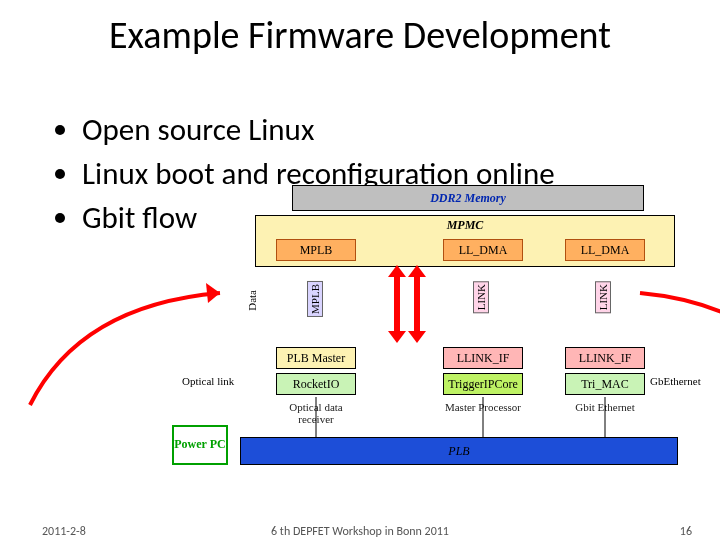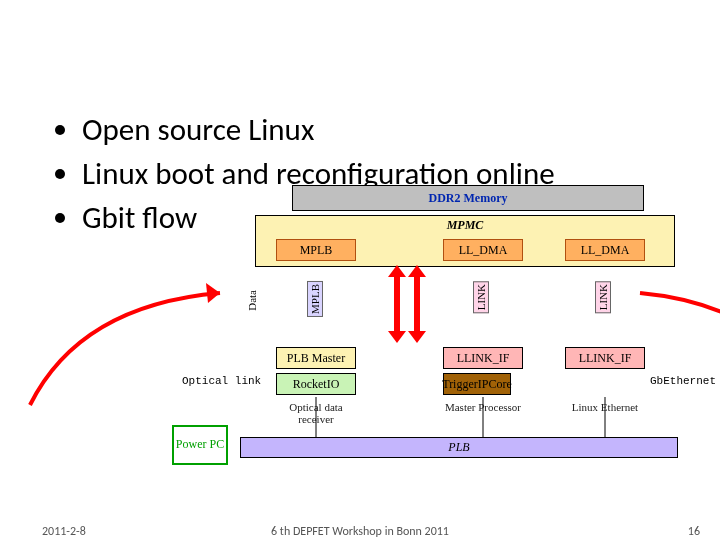--- a/index.html
+++ b/index.html
@@ -3,60 +3,61 @@
 <meta charset="utf-8">
 <style>
   html,body{margin:0;padding:0;width:720px;height:540px;font-family:"Calibri","Segoe UI",Arial,sans-serif;background:#fff;color:#000}
   .slide{position:relative;width:720px;height:540px;box-sizing:border-box}
   .title{position:absolute;top:12px;left:0;right:0;text-align:center;font-size:38px;font-weight:400}
   .bullets{position:absolute;top:78px;left:42px;font-size:31px;line-height:1.35}
   .bullets li{margin-bottom:2px}
   .footer{position:absolute;bottom:16px;left:0;right:0;font-size:12px;color:#555}
   .ft-date{position:absolute;left:42px}
   .ft-center{position:absolute;left:0;right:0;text-align:center}
-  .ft-page{position:absolute;right:20px}
+  .ft-page{position:absolute;right:28px}
   
   .diag{position:absolute;left:160px;top:185px;width:530px;height:300px}
   .d-box{position:absolute;box-sizing:border-box;text-align:center;font-family:"Times New Roman",serif;font-size:12px;border:1px solid #000;display:flex;align-items:center;justify-content:center}
-  .ddr2{left:132px;top:0;width:352px;height:26px;background:#bfbfbf;font-weight:bold;color:#0026b0}
+  .ddr2{left:132px;top:0;width:352px;height:26px;background:#bfbfbf;font-style:italic;font-weight:bold;color:#0026b0}
   .mpmc{left:95px;top:30px;width:420px;height:52px;background:#fdf2b3;font-style:italic;font-weight:bold;padding-top:2px;align-items:flex-start}
   .mplb{left:116px;top:54px;width:80px;height:22px;background:#ffb060;border-color:#b05010;z-index:2}
   .lldma1{left:283px;top:54px;width:80px;height:22px;background:#ffb060;border-color:#b05010;z-index:2}
   .lldma2{left:405px;top:54px;width:80px;height:22px;background:#ffb060;border-color:#b05010;z-index:2}
   .plbm{left:116px;top:162px;width:80px;height:22px;background:#fdf2b3}
   .rkio{left:116px;top:188px;width:80px;height:22px;background:#c9f3b6}
   .llif1{left:283px;top:162px;width:80px;height:22px;background:#ffb6b6}
-  .trgip{left:283px;top:188px;width:68px;height:22px;background:#a16207}
+  .trgip{left:283px;top:188px;width:80px;height:22px;background:#bef264}
   .llif2{left:405px;top:162px;width:80px;height:22px;background:#ffb6b6}
   .trimac{left:405px;top:188px;width:80px;height:22px;background:#c9f3b6}
-  .plb{left:80px;top:252px;width:438px;height:21px;background:#c4b5fd;font-style:italic}
-  .powerpc{left:12px;top:240px;width:56px;height:40px;background:#fff;border:2px solid #00a000;color:#00a000;font-weight:normal;line-height:1.1}
+  .plb{left:80px;top:252px;width:438px;height:28px;background:#1d4ed8;font-style:italic}
+  .powerpc{left:12px;top:240px;width:56px;height:40px;background:#fff;border:2px solid #00a000;color:#00a000;font-weight:bold;line-height:1.1}
   .caption{position:absolute;font-family:"Times New Roman",serif;font-size:11px;color:#222;text-align:center}
   .cap-odr{left:116px;top:216px;width:80px}
   .cap-trgp{left:283px;top:216px;width:80px}
   .cap-gbe{left:405px;top:216px;width:80px}
   .vlabel{position:absolute;font-family:"Times New Roman",serif;font-size:11px;writing-mode:vertical-rl;transform:rotate(180deg)}
   .vl-data{left:86px;top:105px}
   .vl-mplb{left:147px;top:96px;background:#d9d4ff;border:1px solid #666;padding:2px 1px}
   .vl-link1{left:313px;top:96px;background:#ffd4e8;border:1px solid #666;padding:2px 1px}
   .vl-link2{left:435px;top:96px;background:#ffd4e8;border:1px solid #666;padding:2px 1px}
-  .sidelabel{position:absolute;font-family:Liberation Mono, monospace;font-size:11px}
+  .sidelabel{position:absolute;font-family:Liberation Serif, serif;font-size:11px}
   .sl-opt{left:22px;top:190px}
   .sl-gbe{left:490px;top:190px}
   
   .redv{position:absolute}
   .redv .shaft{position:absolute;width:6px;background:#f00;left:6px}
   .redv .head-up{position:absolute;left:0;width:0;height:0;border-left:9px solid transparent;border-right:9px solid transparent;border-bottom:12px solid #f00}
   .redv .head-dn{position:absolute;left:0;width:0;height:0;border-left:9px solid transparent;border-right:9px solid transparent;border-top:12px solid #f00}
   .curve{position:absolute}
 </style>
 </head>
 <body>
 <div class="slide">
 
+<div class="title">Example Firmware Development</div>
 
 <ul class="bullets">
   <li>Open source Linux</li>
   <li>Linux boot and reconfiguration online</li>
   <li>Gbit flow</li>
 </ul>
 
 <div class="diag">
 
   <svg class="curve" style="left:-140px;top:90px" width="220" height="140">
@@ -89,24 +90,25 @@
     <div class="head-up" style="top:0"></div>
     <div class="shaft" style="top:10px;height:58px"></div>
     <div class="head-dn" style="top:66px"></div>
   </div>
 
   <div class="d-box rkio">RocketIO</div>
   <div class="d-box plbm">PLB Master</div>
   <div class="d-box llif1">LLINK_IF</div>
   <div class="d-box trgip">TriggerIPCore</div>
   <div class="d-box llif2">LLINK_IF</div>
+  <div class="d-box trimac">Tri_MAC</div>
 
   <div class="caption cap-odr">Optical data receiver</div>
   <div class="caption cap-trgp">Master Processor</div>
-  <div class="caption cap-gbe">Linux Ethernet</div>
+  <div class="caption cap-gbe">Gbit Ethernet</div>
 
   <div class="d-box plb">PLB</div>
   <div class="d-box powerpc">Power PC</div>
 
   <span class="sidelabel sl-opt">Optical link</span>
   <span class="sidelabel sl-gbe">GbEthernet</span>
 
   <svg style="position:absolute;left:80px;top:208px" width="440" height="48">
     <line x1="76" y1="4" x2="76" y2="44" stroke="#000" stroke-width="1"></line>
     <line x1="243" y1="4" x2="243" y2="44" stroke="#000" stroke-width="1"></line>

